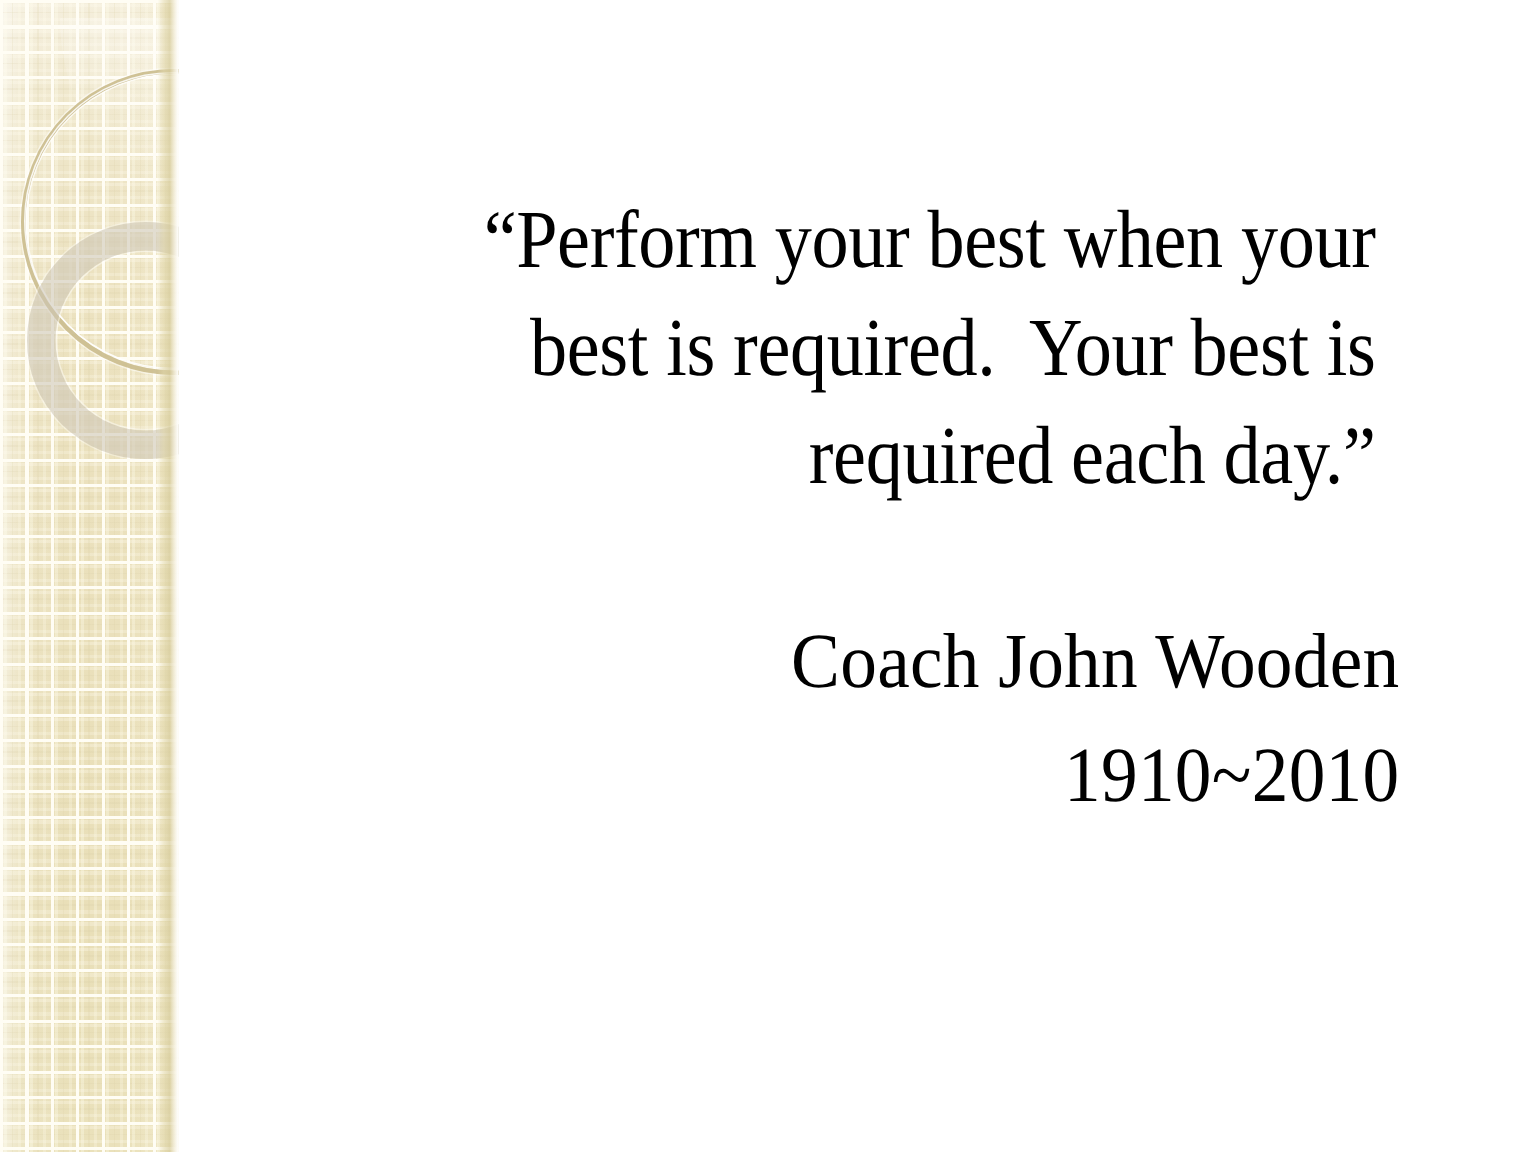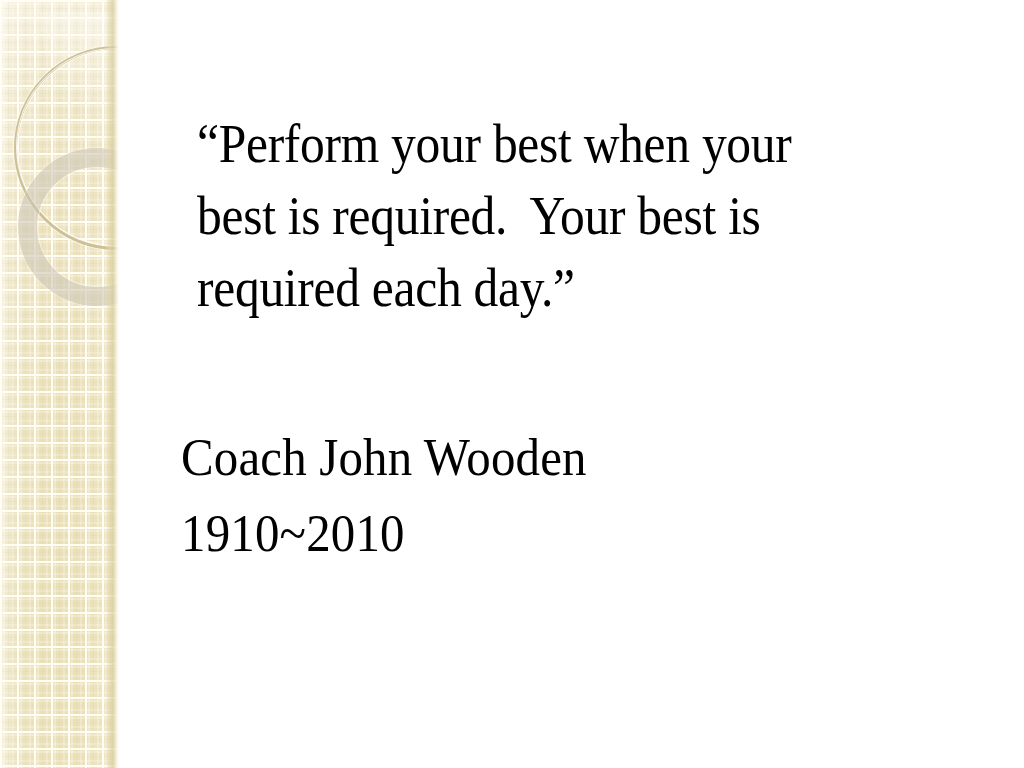--- a/index.html
+++ b/index.html
@@ -176,42 +176,42 @@
     position: absolute;
     left: 119px;
     top: 0;
     width: 905px;
     height: 768px;
   }
 
   .quote-block {
     position: absolute;
     left: 38px;
-    top: 108px;
+    top: 124px;
     width: 800px;
-    text-align: left;
+    text-align: right;
   }
 
   .quote-line {
     font-family: "Liberation Serif", "DejaVu Serif", serif;
     font-size: 55px;
     line-height: 72px;
     color: #000000;
     letter-spacing: -0.3px;
     white-space: pre;
     transform: scaleX(0.90);
     transform-origin: center center;
   }
 
   .attrib-block {
     position: absolute;
     left: 38px;
-    top: 420px;
+    top: 404px;
     width: 800px;
-    text-align: left;
+    text-align: right;
   }
 
   .attrib-line {
     font-family: "Liberation Serif", "DejaVu Serif", serif;
     font-size: 52px;
     line-height: 76px;
     color: #000000;
     letter-spacing: 0.2px;
     white-space: pre;
     transform: scaleX(0.94);

